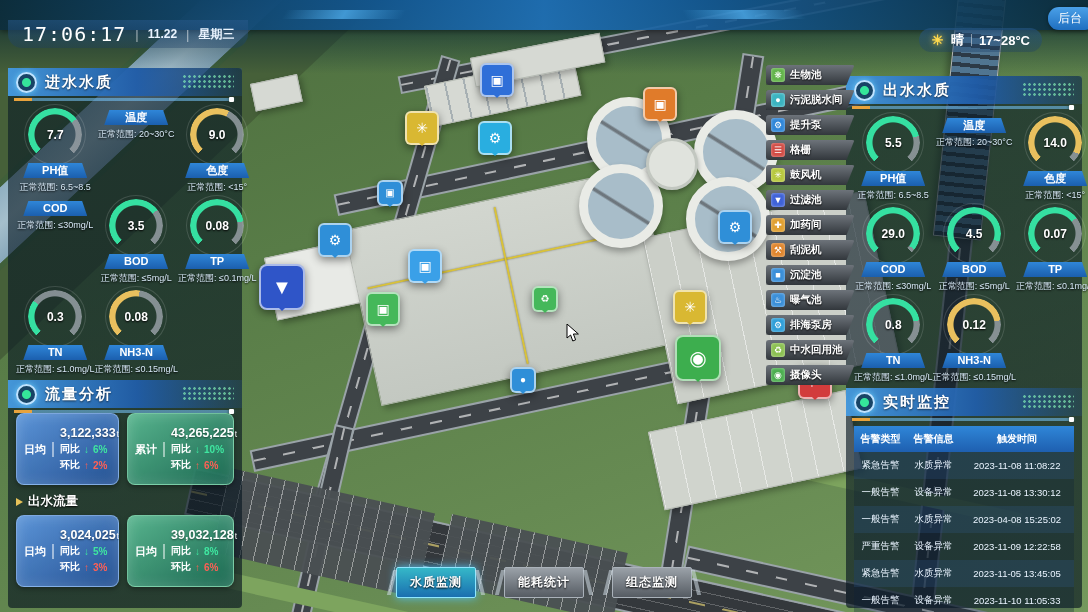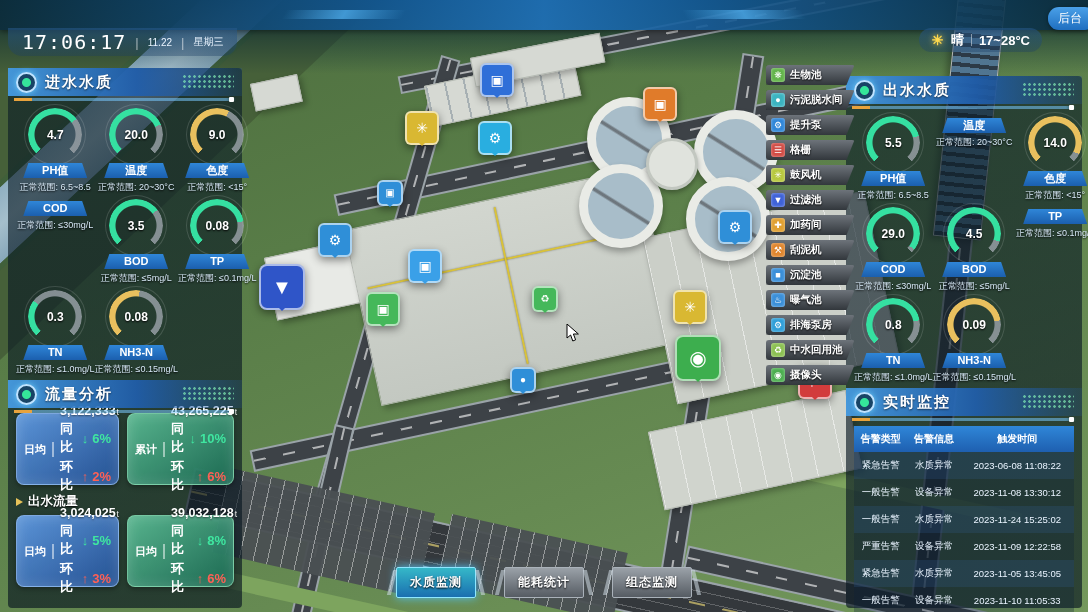--- a/index.html
+++ b/index.html
@@ -47,26 +47,26 @@
   
   .top-bar{position:absolute;left:0;top:0;right:0;height:30px;z-index:7;
      background:linear-gradient(90deg,rgba(12,45,60,.92) 0%,rgba(20,90,150,.9) 35%,rgba(31,111,180,.95) 50%,rgba(20,90,150,.9) 65%,rgba(12,45,60,.92) 100%);
      display:flex;align-items:center;justify-content:center;box-shadow:0 1px 6px rgba(0,0,0,.5);}
   .top-title{font-size:19px;font-weight:bold;letter-spacing:3px;color:#fff;
      text-shadow:0 0 8px rgba(120,220,255,.9),0 2px 3px rgba(0,0,0,.6);}
   .wing{position:absolute;top:10px;width:120px;height:9px;opacity:.8;
      background:linear-gradient(90deg,rgba(90,190,255,0),rgba(90,190,255,.8),rgba(90,190,255,0));
      transform:skewX(-30deg);}
   .wing.l{left:calc(50% - 260px);} .wing.r{right:calc(50% - 260px);transform:skewX(30deg);}
-  .time-box{position:absolute;left:8px;top:28px;z-index:7;height:28px;padding:0 14px;
+  .time-box{position:absolute;left:8px;top:20px;z-index:7;height:28px;padding:0 14px;
      display:flex;align-items:center;gap:9px;border-radius:0 0 14px 14px;
      background:linear-gradient(180deg,rgba(40,90,140,.55),rgba(25,60,100,.35));}
   .time-main{font-family:"DejaVu Sans Mono",monospace;font-size:20px;color:#fff;letter-spacing:1px;}
   .time-sep{color:rgba(255,255,255,.55);font-size:13px;}
-  .time-date,.time-week{font-size:10px;color:#eaf4ff;}
+  .time-date,.time-week{font-size:12px;color:#eaf4ff;font-weight:bold;}
   .weather-box{position:absolute;right:46px;top:28px;z-index:7;height:24px;padding:0 12px;
      display:flex;align-items:center;gap:7px;border-radius:12px;
      background:linear-gradient(180deg,rgba(40,90,140,.55),rgba(25,60,100,.35));font-size:13px;font-weight:bold;}
   .sun{color:#ffd94d;font-size:14px;text-shadow:0 0 6px rgba(255,210,70,.9);}
   .wsep{width:1px;height:12px;background:rgba(255,255,255,.45);}
   .backend-btn{position:absolute;right:-8px;top:7px;z-index:8;padding:3px 14px 3px 10px;border-radius:11px;
      background:linear-gradient(180deg,#4aa0e8,#1f6fc0);font-size:12px;color:#fff;cursor:pointer;
      box-shadow:0 1px 4px rgba(0,0,0,.4);}
   
   .panel{position:absolute;z-index:5;width:234px;background:linear-gradient(180deg,rgba(10,28,38,.62),rgba(8,22,32,.66));
@@ -103,21 +103,21 @@
   .tri{width:0;height:0;border-left:7px solid #e8c35a;border-top:4px solid transparent;border-bottom:4px solid transparent;}
   .cards{display:flex;gap:8px;}
   .fcard{flex:1;height:72px;border-radius:8px;display:flex;align-items:center;padding:6px 7px;box-sizing:border-box;gap:6px;
      box-shadow:inset 0 0 14px rgba(255,255,255,.18),0 2px 5px rgba(0,0,0,.35);}
   .fcard.blue{background:linear-gradient(145deg,rgba(96,156,230,.92),rgba(36,84,160,.88));border:1px solid rgba(150,190,240,.75);}
   .fcard.green{background:linear-gradient(145deg,rgba(92,190,150,.92),rgba(26,110,86,.88));border:1px solid rgba(140,220,180,.75);}
   .fperiod{font-size:11px;font-weight:bold;flex:0 0 auto;padding-right:6px;border-right:2px solid rgba(255,255,255,.5);}
   .fbody{flex:1;min-width:0;}
   .fvalue{font-size:12.5px;font-weight:bold;text-align:right;white-space:nowrap;text-shadow:0 1px 2px rgba(0,0,0,.5);}
   .funit{font-size:8.5px;font-weight:normal;margin-left:1px;opacity:.9;}
-  .frow{display:flex;align-items:center;gap:4px;font-size:13px;margin-top:2px;}
+  .frow{display:flex;align-items:center;gap:4px;font-size:10px;margin-top:2px;}
   .frow .fk{font-weight:bold;}
   .frow .down{color:#3fe6a0;font-weight:bold;}
   .frow .up{color:#ff6055;font-weight:bold;}
   
   .alarm-table{width:100%;border-collapse:collapse;margin-top:5px;}
   .alarm-table th{height:24px;font-size:10px;font-weight:bold;color:#fff;
      background:linear-gradient(180deg,#2f86d8,#1e5fb0);}
   .alarm-table td{height:25px;font-size:9.5px;text-align:center;color:#eaf4ff;white-space:nowrap;}
   .alarm-table tbody tr:nth-child(odd){background:rgba(30,65,105,.45);}
   .alarm-table tbody tr:nth-child(even){background:rgba(14,34,56,.3);}
@@ -253,30 +253,26 @@
   <div class="sec-head">
     <span class="sec-ico"></span>
     <span class="sec-title">进水水质</span>
     <span class="sec-dots"></span>
   </div>
   <div class="sec-line"></div>
   <div class="gauges">
     <div class="gcell">
         <div class="gwrap">
           <div class="gring" style="background: conic-gradient(from 225deg, rgb(53, 224, 161) 0deg, rgb(53, 224, 161) 189deg, rgba(150, 158, 164, 0.85) 189deg, rgba(150, 158, 164, 0.85) 270deg, transparent 270deg, transparent 360deg);"></div>
-          <div class="gval">4.7</div>
+          <div class="gval">7.7</div>
         </div>
         <div class="glabel">PH值</div>
         <div class="grange">正常范围: 6.5~8.5</div>
       </div>
     <div class="gcell">
-        <div class="gwrap">
-          <div class="gring" style="background: conic-gradient(from 225deg, rgb(53, 224, 161) 0deg, rgb(53, 224, 161) 203deg, rgba(150, 158, 164, 0.85) 203deg, rgba(150, 158, 164, 0.85) 270deg, transparent 270deg, transparent 360deg);"></div>
-          <div class="gval">20.0</div>
-        </div>
         <div class="glabel">温度</div>
         <div class="grange">正常范围: 20~30°C</div>
       </div>
     <div class="gcell">
         <div class="gwrap">
           <div class="gring" style="background: conic-gradient(from 225deg, rgb(233, 192, 94) 0deg, rgb(233, 192, 94) 162deg, rgba(150, 158, 164, 0.85) 162deg, rgba(150, 158, 164, 0.85) 270deg, transparent 270deg, transparent 360deg);"></div>
           <div class="gval">9.0</div>
         </div>
         <div class="glabel">色度</div>
         <div class="grange">正常范围: &lt;15°</div>
@@ -439,35 +435,39 @@
       </div>
     <div class="gcell">
         <div class="gwrap">
           <div class="gring" style="background: conic-gradient(from 225deg, rgb(53, 224, 161) 0deg, rgb(53, 224, 161) 243deg, rgba(150, 158, 164, 0.85) 243deg, rgba(150, 158, 164, 0.85) 270deg, transparent 270deg, transparent 360deg);"></div>
           <div class="gval">4.5</div>
         </div>
         <div class="glabel">BOD</div>
         <div class="grange">正常范围: ≤5mg/L</div>
       </div>
     <div class="gcell">
+        <div class="gwrap">
+          <div class="gring" style="background: conic-gradient(from 225deg, rgb(53, 224, 161) 0deg, rgb(53, 224, 161) 189deg, rgba(150, 158, 164, 0.85) 189deg, rgba(150, 158, 164, 0.85) 270deg, transparent 270deg, transparent 360deg);"></div>
+          <div class="gval">0.07</div>
+        </div>
         <div class="glabel">TP</div>
         <div class="grange">正常范围: ≤0.1mg/L</div>
       </div>
     <div class="gcell">
         <div class="gwrap">
           <div class="gring" style="background: conic-gradient(from 225deg, rgb(53, 224, 161) 0deg, rgb(53, 224, 161) 216deg, rgba(150, 158, 164, 0.85) 216deg, rgba(150, 158, 164, 0.85) 270deg, transparent 270deg, transparent 360deg);"></div>
           <div class="gval">0.8</div>
         </div>
         <div class="glabel">TN</div>
         <div class="grange">正常范围: ≤1.0mg/L</div>
       </div>
     <div class="gcell">
         <div class="gwrap">
           <div class="gring" style="background: conic-gradient(from 225deg, rgb(233, 192, 94) 0deg, rgb(233, 192, 94) 216deg, rgba(150, 158, 164, 0.85) 216deg, rgba(150, 158, 164, 0.85) 270deg, transparent 270deg, transparent 360deg);"></div>
-          <div class="gval">0.09</div>
+          <div class="gval">0.12</div>
         </div>
         <div class="glabel">NH3-N</div>
         <div class="grange">正常范围: ≤0.15mg/L</div>
       </div>
   </div>
 
   <div class="sec-head" style="margin-top:4px;">
     <span class="sec-ico"></span>
     <span class="sec-title">实时监控</span>
     <span class="sec-dots"></span>
@@ -479,31 +479,31 @@
       <tr>
         <th>告警类型</th>
         <th>告警信息</th>
         <th>触发时间</th>
       </tr>
     </thead>
     <tbody>
       <tr>
           <td>紧急告警</td>
           <td>水质异常</td>
-          <td>2023-06-08 11:08:22</td>
+          <td>2023-11-08 11:08:22</td>
         </tr>
       <tr>
           <td>一般告警</td>
           <td>设备异常</td>
           <td>2023-11-08 13:30:12</td>
         </tr>
       <tr>
           <td>一般告警</td>
           <td>水质异常</td>
-          <td>2023-11-24 15:25:02</td>
+          <td>2023-04-08 15:25:02</td>
         </tr>
       <tr>
           <td>严重告警</td>
           <td>设备异常</td>
           <td>2023-11-09 12:22:58</td>
         </tr>
       <tr>
           <td>紧急告警</td>
           <td>水质异常</td>
           <td>2023-11-05 13:45:05</td>

